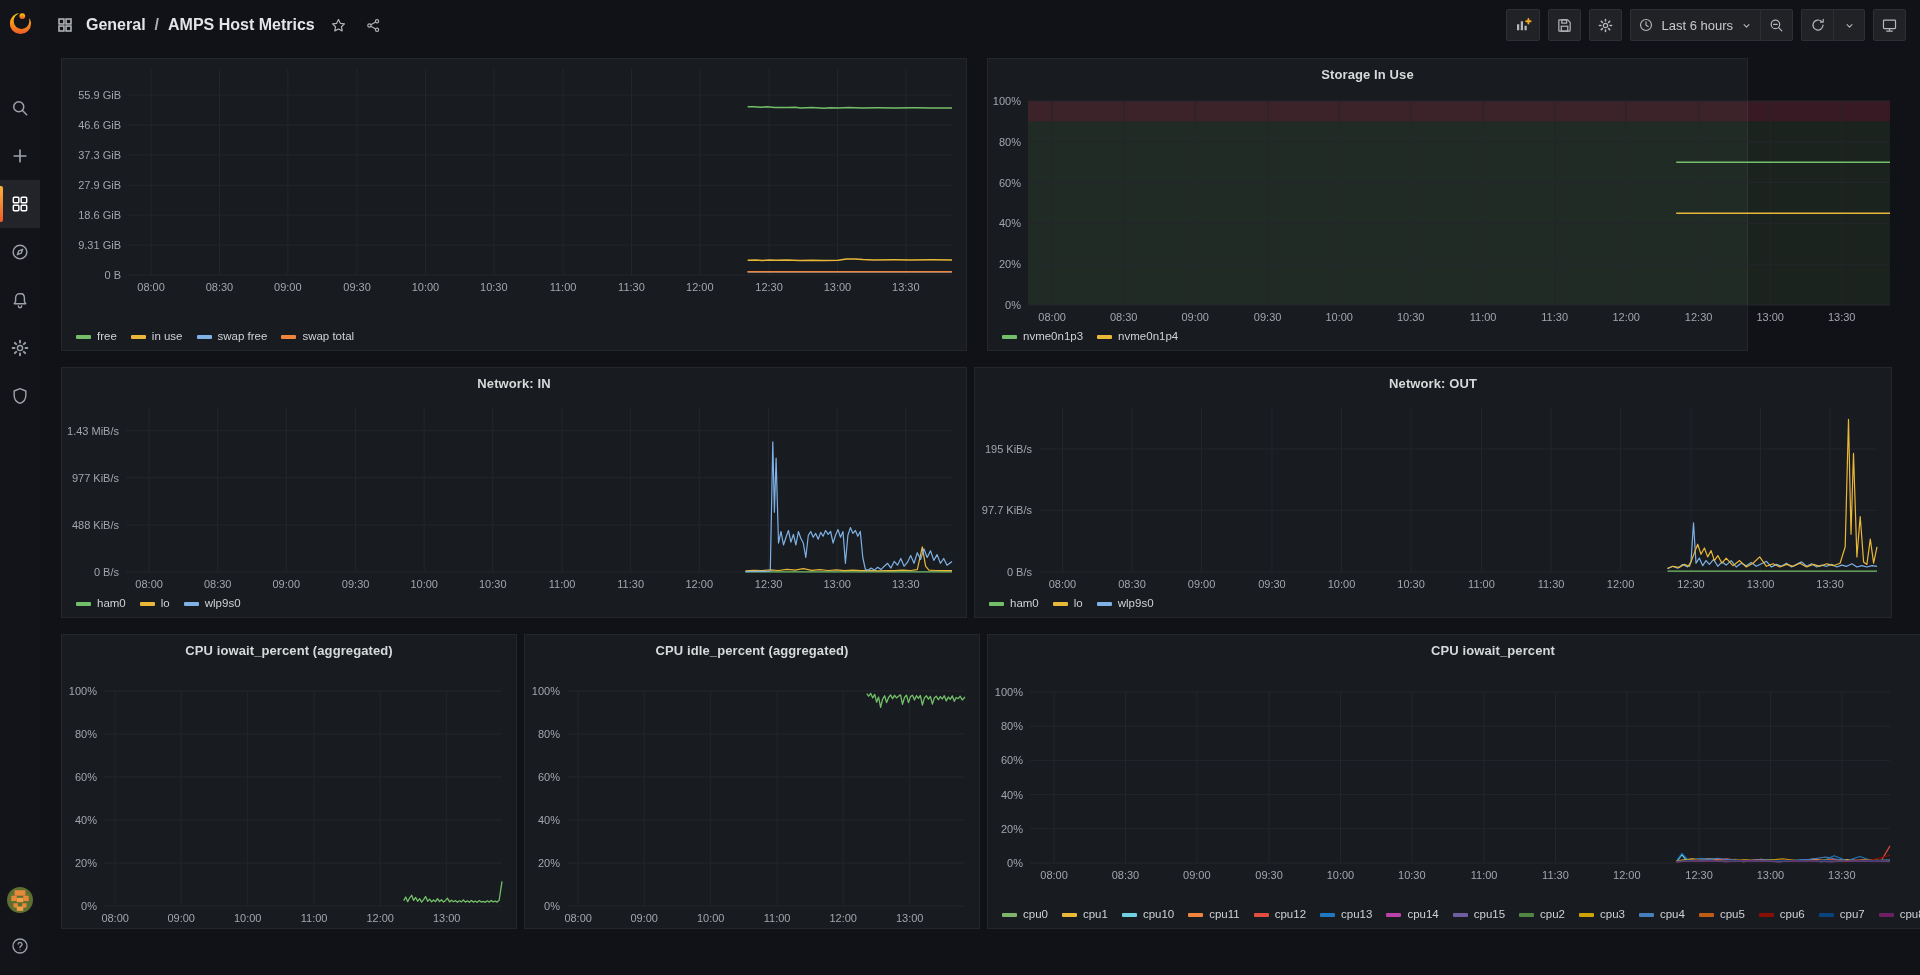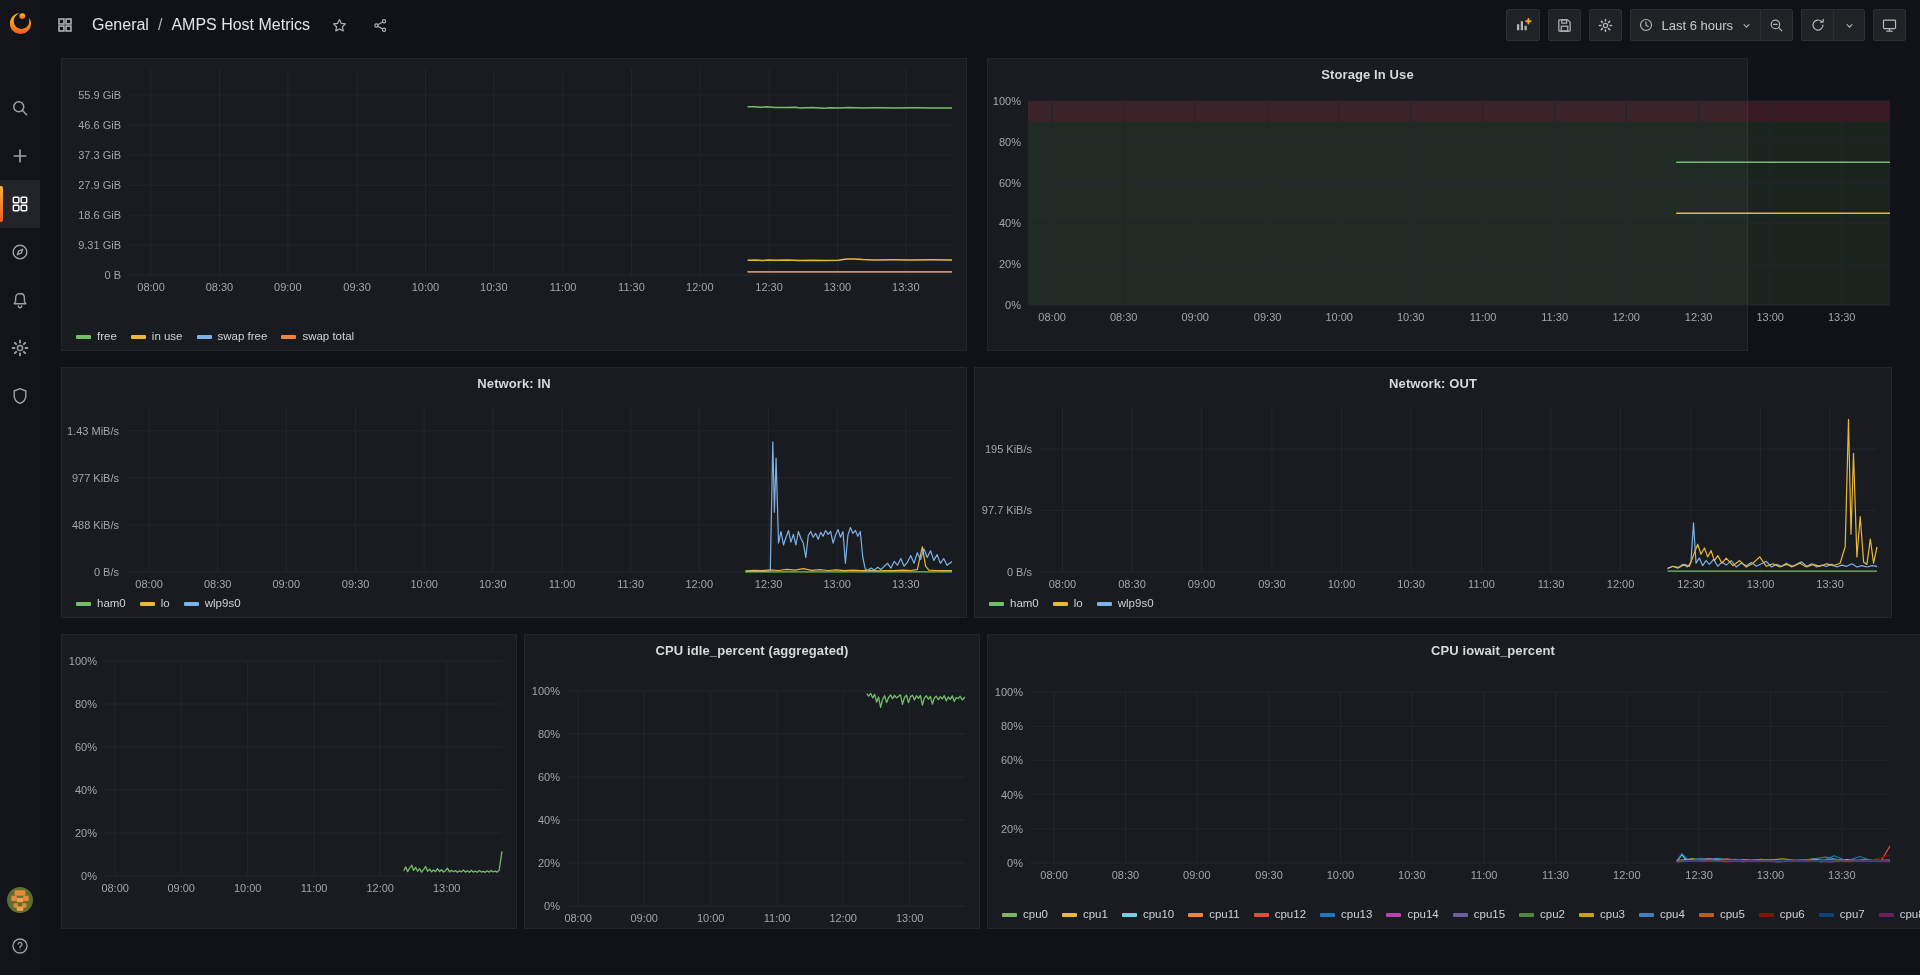--- a/index.html
+++ b/index.html
@@ -15,21 +15,21 @@
   .sitem.active { background:#22242a; color:#ffffff; }
   .sitem.active::before { content:""; position:absolute; left:0; top:6px; bottom:6px; width:3px;
     background:linear-gradient(#f9b43b,#f05a28); border-radius:0 2px 2px 0; }
   .sspacer { flex:1; }
   .sbottom { display:flex; flex-direction:column; align-items:center; padding-bottom:10px; }
   .avatar { width:26px; height:26px; border-radius:50%; overflow:hidden; margin-bottom:14px; cursor:pointer; }
 
   
   .main { flex:1; display:flex; flex-direction:column; min-width:0; }
   .topnav { height:50px; display:flex; align-items:center; padding:0 14px 0 16px; flex:none; }
-  .crumbwrap { display:flex; align-items:center; gap:18px; }
+  .crumbwrap { display:flex; align-items:center; gap:12px;font-weight:bold; }
   .crumb-icon { color:#b7bbc0; display:flex; }
   .crumb { font-size:16px; color:#e3e4e6; display:flex; gap:9px; align-items:center; cursor:pointer; }
   .crumb .sep { color:#aeb2b7; }
   .navspacer { flex:1; }
   .tools { display:flex; align-items:center; gap:8px; }
   .tbtn { height:32px; min-width:32px; padding:0 7px; background:#202226; border:1px solid #2c2f35; border-radius:2px;
     display:flex; align-items:center; justify-content:center; gap:7px; color:#b4b7bd; cursor:pointer; font-size:13px; }
   .tgroup { display:flex; }
   .tgroup .tbtn { border-radius:0; border-right-width:0; }
   .tgroup .tbtn:first-child { border-radius:2px 0 0 2px; }
@@ -365,20 +365,30 @@
                 <text x="422.728" y="232" text-anchor="middle" font-size="11" fill="#a2a6ad">10:30</text>
                 <text x="495.136" y="232" text-anchor="middle" font-size="11" fill="#a2a6ad">11:00</text>
                 <text x="566.682" y="232" text-anchor="middle" font-size="11" fill="#a2a6ad">11:30</text>
                 <text x="638.228" y="232" text-anchor="middle" font-size="11" fill="#a2a6ad">12:00</text>
                 <text x="710.636" y="232" text-anchor="middle" font-size="11" fill="#a2a6ad">12:30</text>
                 <text x="782.182" y="232" text-anchor="middle" font-size="11" fill="#a2a6ad">13:00</text>
                 <text x="853.728" y="232" text-anchor="middle" font-size="11" fill="#a2a6ad">13:30</text>
                 <path d="M688.2 73.2 L902.0 73.2" fill="none" stroke="#73BF69" stroke-width="1.5" stroke-linejoin="round"></path>
                 <path d="M688.2 124.2 L902.0 124.2" fill="none" stroke="#EAB839" stroke-width="1.5" stroke-linejoin="round"></path>
               </svg></div>
+          <div class="legend">
+              <span class="litem">
+                <span class="swatch" style="background: rgb(115, 191, 105);"></span>
+                <span>nvme0n1p3</span>
+              </span>
+              <span class="litem">
+                <span class="swatch" style="background: rgb(234, 184, 57);"></span>
+                <span>nvme0n1p4</span>
+              </span>
+            </div>
         </section>
       </div>
 
       <div class="drow" style="gap:7px">
         <section class="panel" style="width:906px;height:251px">
           <header class="ptitle">Network: IN</header>
           <div class="chart"><svg width="904" height="196" class="chart-svg">
                 <line x1="87.128" y1="10" x2="87.128" y2="174" stroke="#24262c" stroke-width="1"></line>
                 <line x1="155.686" y1="10" x2="155.686" y2="174" stroke="#24262c" stroke-width="1"></line>
                 <line x1="224.244" y1="10" x2="224.244" y2="174" stroke="#24262c" stroke-width="1"></line>
@@ -479,20 +489,21 @@
               <span class="litem">
                 <span class="swatch" style="background: rgb(126, 178, 230);"></span>
                 <span>wlp9s0</span>
               </span>
             </div>
         </section>
       </div>
 
       <div class="drow" style="gap:7px">
         <section class="panel" style="width:456px;height:295px">
+          <header class="ptitle">CPU iowait_percent (aggregated)</header>
           <div class="chart"><svg width="454" height="263" class="chart-svg">
                 <line x1="53.144" y1="26" x2="53.144" y2="241" stroke="#24262c" stroke-width="1"></line>
                 <line x1="119.212" y1="26" x2="119.212" y2="241" stroke="#24262c" stroke-width="1"></line>
                 <line x1="185.678" y1="26" x2="185.678" y2="241" stroke="#24262c" stroke-width="1"></line>
                 <line x1="252.144" y1="26" x2="252.144" y2="241" stroke="#24262c" stroke-width="1"></line>
                 <line x1="318.212" y1="26" x2="318.212" y2="241" stroke="#24262c" stroke-width="1"></line>
                 <line x1="384.678" y1="26" x2="384.678" y2="241" stroke="#24262c" stroke-width="1"></line>
                 <line x1="42" y1="26" x2="440" y2="26" stroke="#24262c" stroke-width="1"></line>
                 <text x="35" y="30" text-anchor="end" font-size="11" fill="#a2a6ad">100%</text>
                 <line x1="42" y1="69" x2="440" y2="69" stroke="#24262c" stroke-width="1"></line>

